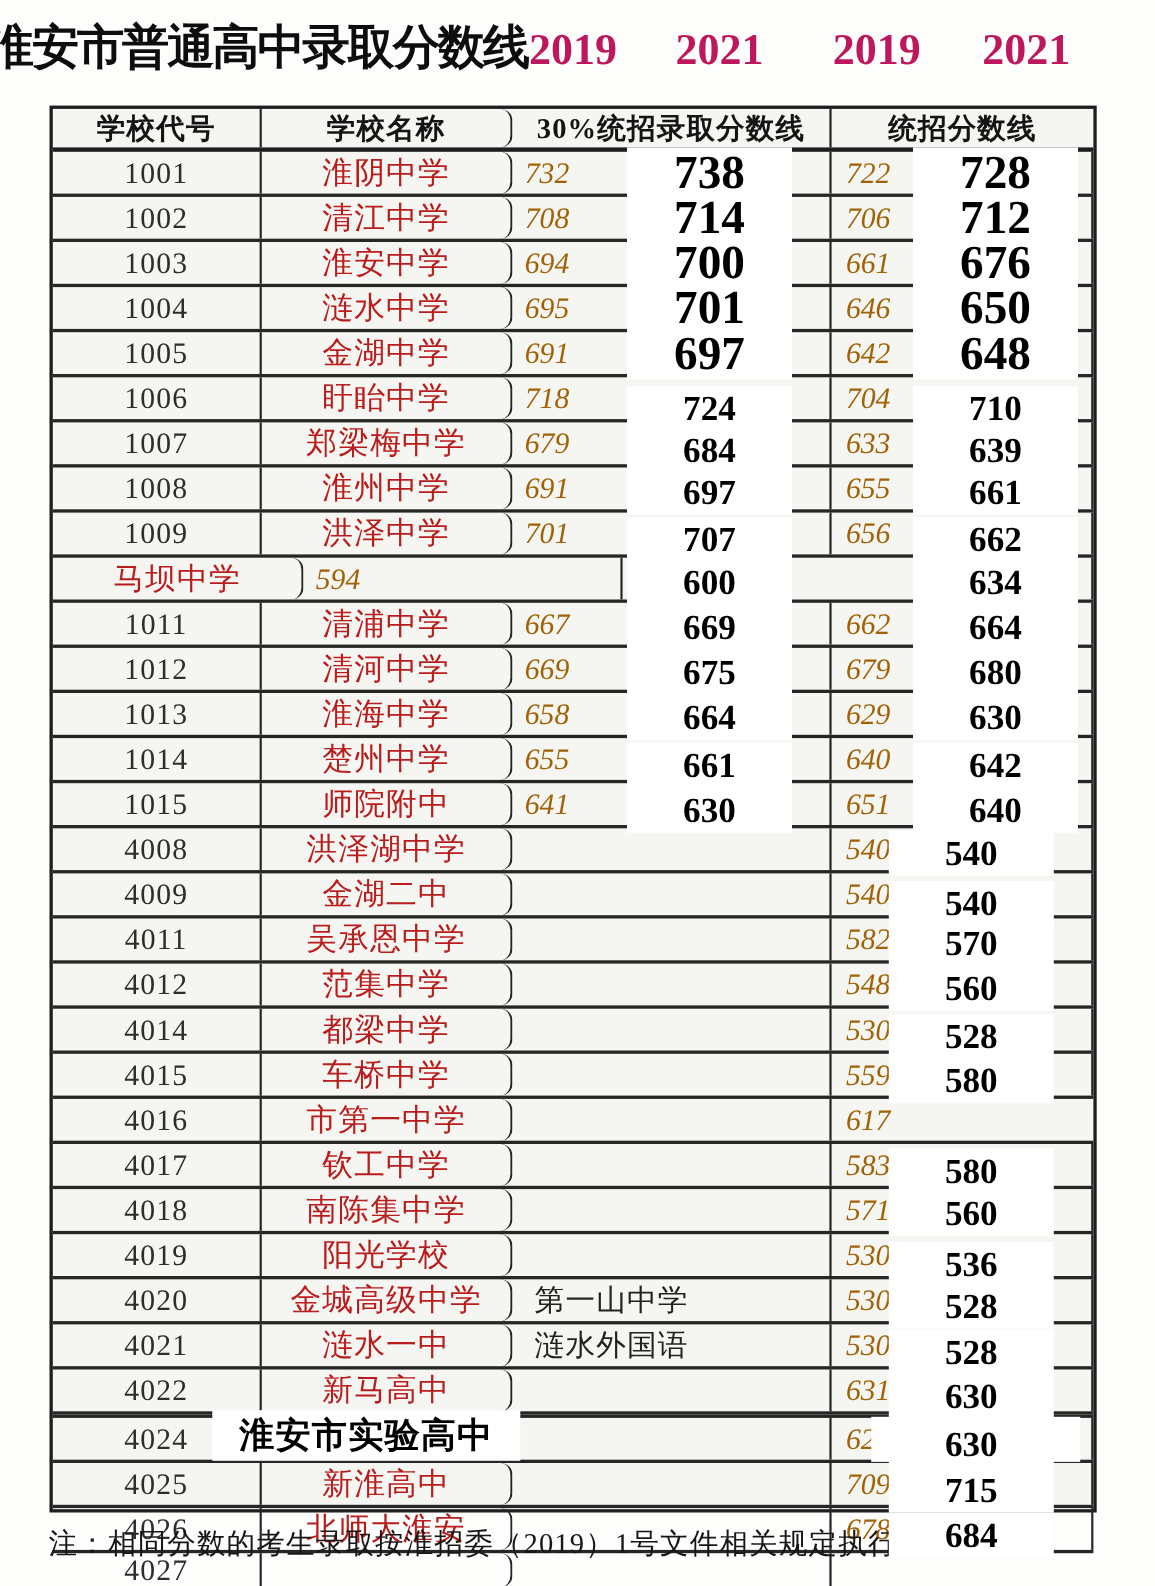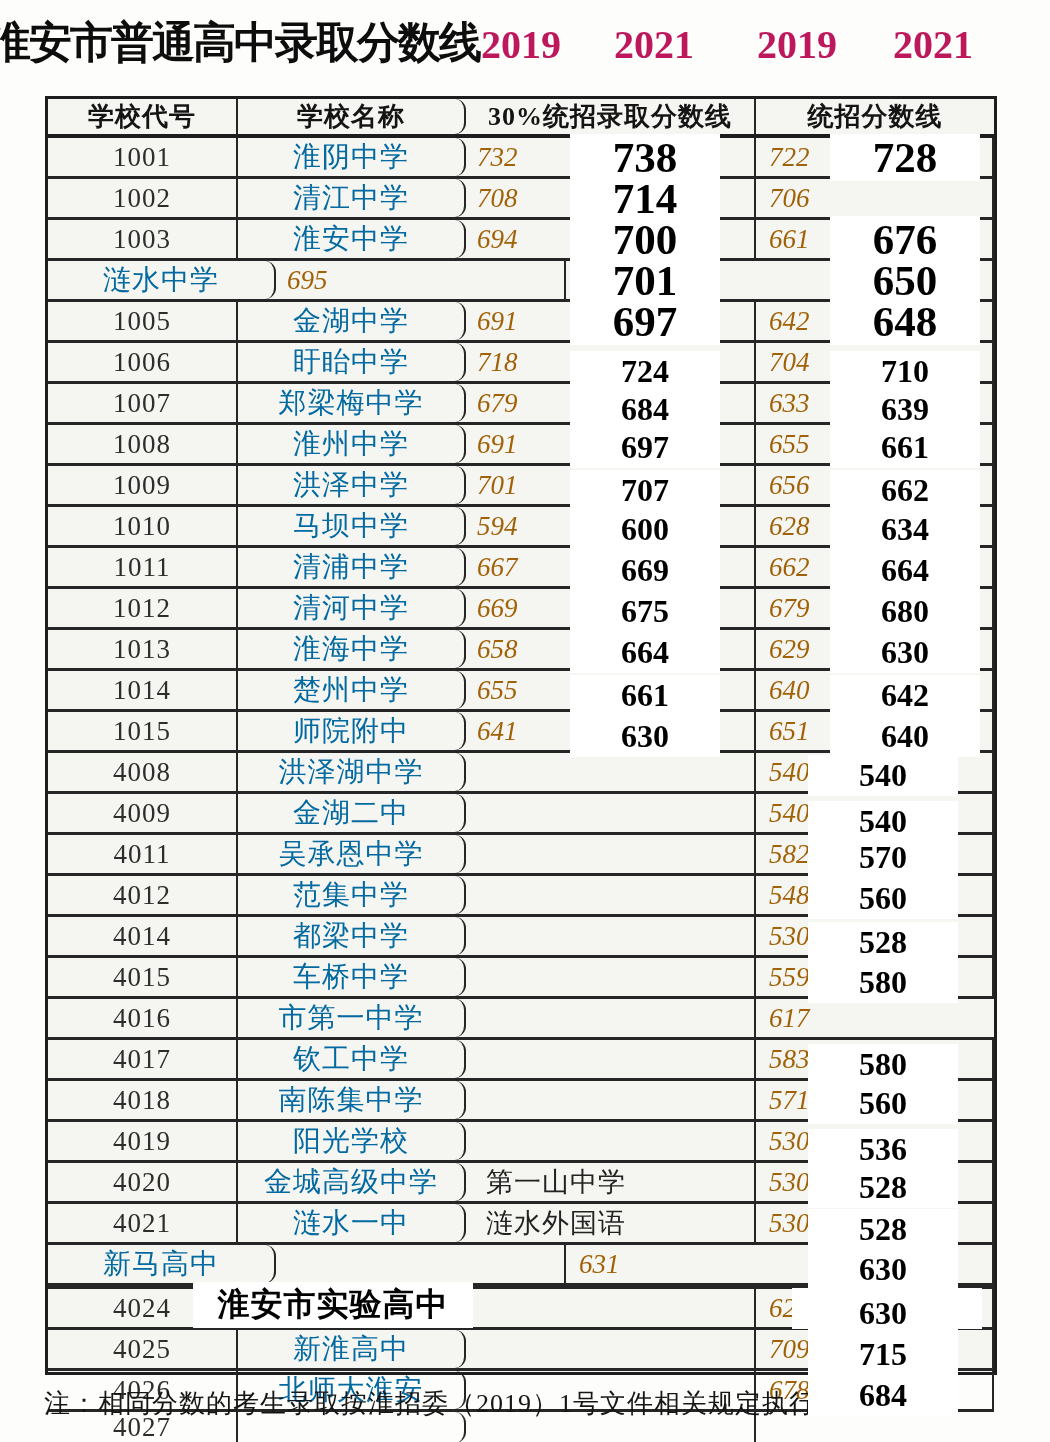--- a/index.html
+++ b/index.html
@@ -39,21 +39,21 @@
   .c{box-sizing:border-box;border-right:2px solid #262626;display:flex;align-items:center;position:relative;overflow:visible;}
   .c:last-child{border-right:none;}
   .c1{width:190px;justify-content:center;}
   .c2{width:228px;justify-content:center;border-radius:11px;}
   .c3{width:290px;}
   .c4{flex:1;}
 
   .hcell{font-size:26px;font-weight:bold;color:#141414;justify-content:center;letter-spacing:1px;}
 
   .code{font-size:27px;color:#2d2d2d;letter-spacing:1px;}
-  .name{font-size:28px;color:#0369a1;letter-spacing:1px;white-space:nowrap;}
+  .name{font-size:28px;color:#b91c1c;letter-spacing:1px;white-space:nowrap;}
   .p19{font-size:27px;color:#a16207;padding-left:11px;font-style:italic;}
   .c4 .p19{padding-left:13px;}
   .ptext{font-size:27px;color:#222;padding-left:20px;letter-spacing:1px;white-space:nowrap;}
 
   
   .ov{
     position:absolute;z-index:4;background:#ffffff;
     display:flex;align-items:center;justify-content:center;
     font-weight:bold;color:#000;
     font-family:"Liberation Serif","DejaVu Serif",serif;
@@ -114,38 +114,42 @@
         <div class="c c2">
           <span class="name">清江中学</span>
         </div>
         <div class="c c3">
           <span class="p19">708</span>
         </div>
         <div class="c c4">
           <span class="p19">706</span>
         </div>
         <div class="ov ov3">714</div>
+        <div class="ov ov4">712</div>
       </div>
       <div class="trow lg">
         <div class="c c1">
           <span class="code">1003</span>
         </div>
         <div class="c c2">
           <span class="name">淮安中学</span>
         </div>
         <div class="c c3">
           <span class="p19">694</span>
         </div>
         <div class="c c4">
           <span class="p19">661</span>
         </div>
         <div class="ov ov3">700</div>
         <div class="ov ov4">676</div>
       </div>
       <div class="trow lg">
+        <div class="c c1">
+          <span class="code">1004</span>
+        </div>
         <div class="c c2">
           <span class="name">涟水中学</span>
         </div>
         <div class="c c3">
           <span class="p19">695</span>
         </div>
         <div class="c c4">
           <span class="p19">646</span>
         </div>
         <div class="ov ov3">701</div>
@@ -225,23 +229,20 @@
         <div class="c c3">
           <span class="p19">701</span>
         </div>
         <div class="c c4">
           <span class="p19">656</span>
         </div>
         <div class="ov ov3" style="top: 4px;">707</div>
         <div class="ov ov4" style="top: 4px;">662</div>
       </div>
       <div class="trow">
-        <div class="c c1">
-          <span class="code">1010</span>
-        </div>
         <div class="c c2">
           <span class="name">马坝中学</span>
         </div>
         <div class="c c3">
           <span class="p19">594</span>
         </div>
         <div class="c c4">
           <span class="p19">628</span>
         </div>
         <div class="ov ov3">600</div>
@@ -480,20 +481,23 @@
         </div>
         <div class="c c3">
           <span class="ptext">涟水外国语</span>
         </div>
         <div class="c c4">
           <span class="p19">530</span>
         </div>
         <div class="ov ov4" style="top: 5px;">528</div>
       </div>
       <div class="trow shift">
+        <div class="c c1">
+          <span class="code">4022</span>
+        </div>
         <div class="c c2">
           <span class="name">新马高中</span>
         </div>
         <div class="c c3"></div>
         <div class="c c4">
           <span class="p19">631</span>
         </div>
         <div class="ov ov4" style="top: 4px;">630</div>
       </div>
       <div class="trow shift">

